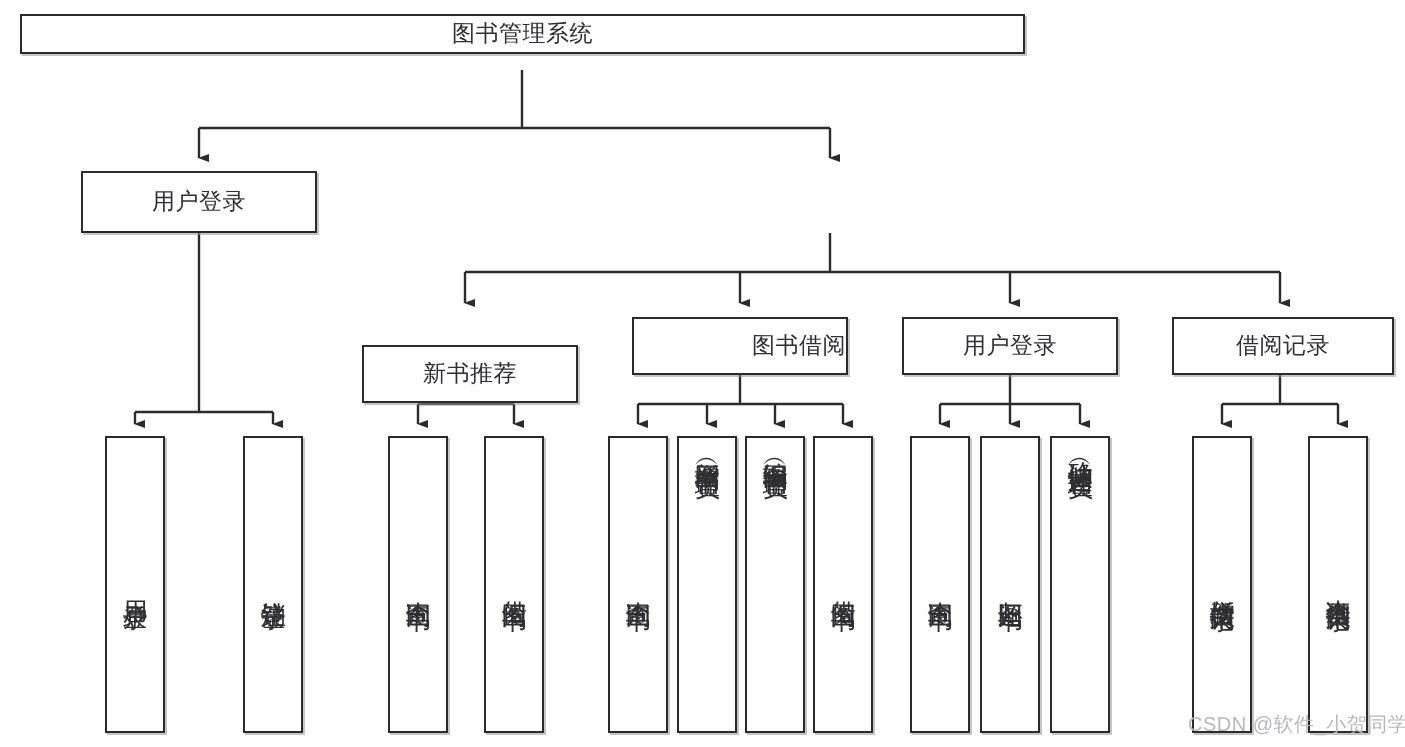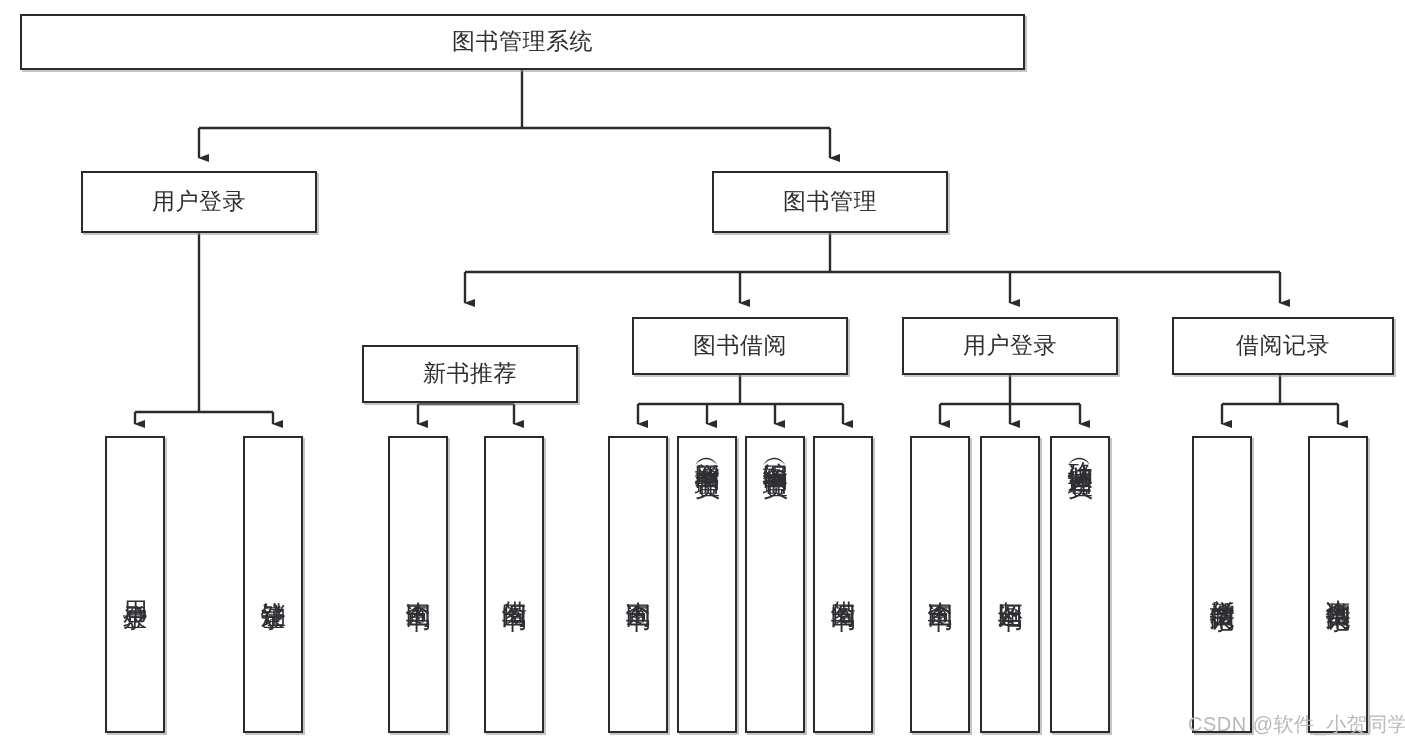--- a/index.html
+++ b/index.html
@@ -122,37 +122,34 @@
       <path d="M1010,404 L1010,424" marker-end="url(#arrowhead)"></path>
       <path d="M1080,404 L1080,424" marker-end="url(#arrowhead)"></path>
 
       <path d="M1280,375 L1280,404"></path>
       <path d="M1222,404 L1338,404"></path>
       <path d="M1222,404 L1222,424" marker-end="url(#arrowhead)"></path>
       <path d="M1338,404 L1338,424" marker-end="url(#arrowhead)"></path>
     </g>
   </svg>
 
-  <div class="node" style="left:20px; top:14px; width:1005px; height:56px;">
+  <div class="node" style="left:20px; top:14px; width:1005px; height:40px;">
     <span class="label">图书管理系统</span>
   </div>
 
   <div class="node" style="left:81px; top:171px; width:236px; height:62px;">
     <span class="label">用户登录</span>
   </div>
 
-  <div class="node" style="left:712px; top:171px; width:236px; height:62px;">
-    <span class="label">图书管理</span>
-  </div>
 
   <div class="node" style="left:362px; top:317px; width:216px; height:58px;margin-top:28px;">
     <span class="label">新书推荐</span>
   </div>
 
-  <div class="node" style="left:632px; top:317px; width:216px; height:58px;">
+  <div class="node" style="left:632px; top:317px; width:216px; height:58px;justify-content:flex-end;">
     <span class="label">图书借阅</span>
   </div>
 
   <div class="node" style="left:902px; top:317px; width:216px; height:58px;">
     <span class="label">用户登录</span>
   </div>
 
   <div class="node" style="left:1172px; top:317px; width:222px; height:58px;">
     <span class="label">借阅记录</span>
   </div>

